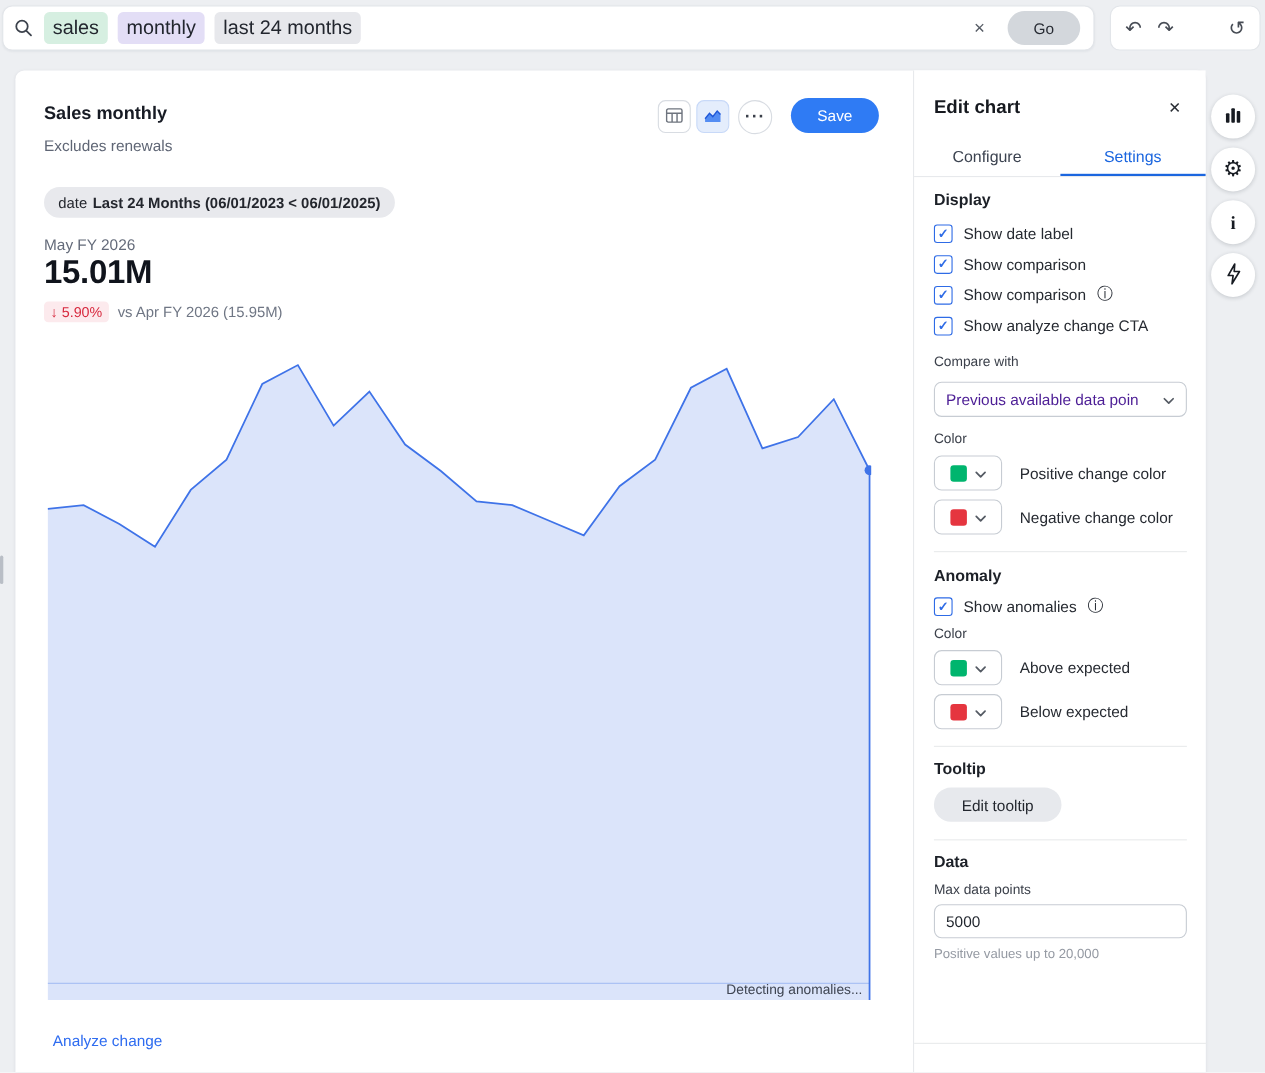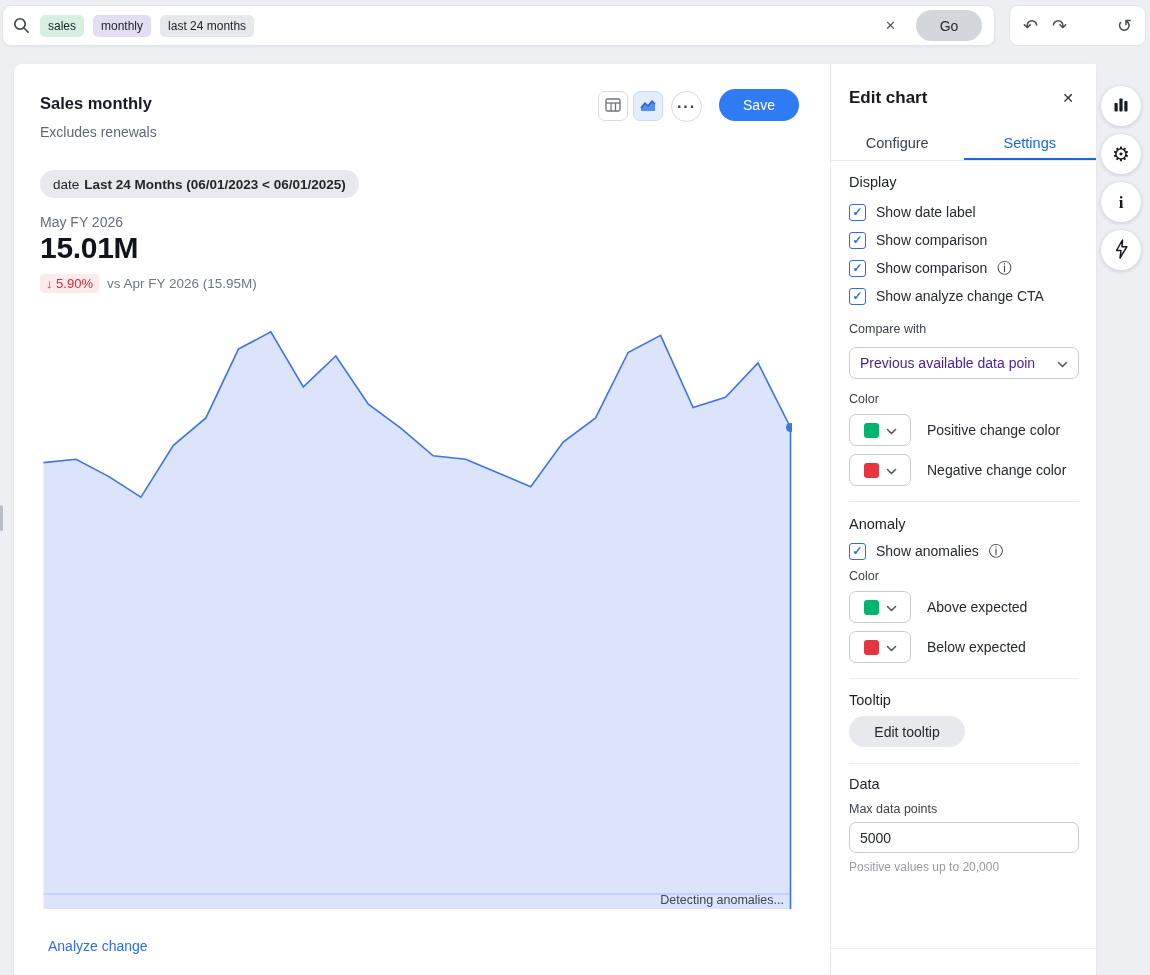--- a/index.html
+++ b/index.html
@@ -5,21 +5,21 @@
   * { box-sizing: border-box; margin: 0; padding: 0; }
   html,body { width:1150px; height:975px; }
   body { font-family:"Liberation Sans", sans-serif; background:#edeff2; overflow:hidden; }
   .page { position:relative; width:1150px; height:975px; background:#edeff2; overflow:hidden; }
 
   
   .searchbar { position:absolute; left:2px; top:5px; width:993px; height:41px; background:#fff;
     border:1px solid #e2e5e9; border-radius:9px; display:flex; align-items:center; padding:0 8px 0 10px;
     box-shadow:0 1px 2px rgba(20,30,50,.05); }
   .search-ic { display:flex; align-items:center; margin-right:10px; }
-  .token { font-size:12px; color:#22262e; padding:4px 8px; border-radius:5px; margin-right:9px; white-space:nowrap; cursor:pointer; }
+  .token { font-size:18px; color:#22262e; padding:4px 8px; border-radius:5px; margin-right:9px; white-space:nowrap; cursor:pointer; }
   .tk-green { background:#d6efe1; }
   .tk-purple { background:#e3def6; }
   .tk-gray { background:#e7e8ec; }
   .flex-sp { flex:1; }
   .clear-btn { background:none; border:none; font-size:13px; color:#555b64; cursor:pointer; padding:6px; }
   .go-btn { width:66px; height:31px; border-radius:17px; background:#d3d7dc; border:none; font-size:14px;
     color:#272b33; font-weight:500; margin-left:14px; margin-right:4px; cursor:pointer; }
   .histbar { position:absolute; left:1009px; top:5px; width:137px; height:41px; background:#fff;
     border:1px solid #e2e5e9; border-radius:9px; display:flex; align-items:center; justify-content:space-between; padding:0 13px; }
   .hist-btn { background:none; border:none; font-size:18px; line-height:1; color:#474c55; cursor:pointer; }
@@ -52,21 +52,21 @@
   .analyze-link { position:absolute; left:34px; top:858px; font-size:14px; color:#2e6cf0; cursor:pointer; text-decoration:none;margin-top:16px; }
 
   
   .edit-panel { position:absolute; left:816px; top:0; width:266px; height:911px; border-left:1px solid #e7e9ec; background:#fff; }
   .ep-title { position:absolute; left:18px; top:24px; font-size:17px; font-weight:700; color:#16191f; }
   .ep-close { position:absolute; right:14px; top:20px; width:28px; height:28px; border:none; background:none;
     font-size:14px; color:#2a2e35; cursor:pointer; border-radius:50%; }
   .ep-tabs { position:absolute; left:0; top:64px; width:100%; height:33px; display:flex; border-bottom:1px solid #e7e9ec; }
   .ep-tab { flex:1; text-align:center; font-size:14.5px; line-height:31px; color:#3c4350; cursor:pointer; }
   .ep-tab.active { color:#1b66df; border-bottom:2px solid #1b66df; }
-  .sec-title { position:absolute; left:18px; font-size:14.5px; font-weight:400; color:#1c2027; }
+  .sec-title { position:absolute; left:18px; font-size:14.5px; font-weight:700; color:#1c2027; }
   .cbrow { position:absolute; left:18px; height:24px; display:flex; align-items:center; gap:10px; cursor:pointer; }
   .checkbox { width:17px; height:17px; border:1.5px solid #2e6be6; border-radius:3px; background:#fff;
     color:#2e6be6; font-size:12px; font-weight:bold; display:flex; align-items:center; justify-content:center; flex:none; }
   .checkbox::after { content:"✓"; }
   .cb-label { font-size:14px; color:#262a31; white-space:nowrap; }
   .info-ic { font-size:14.5px; color:#2a2f37; line-height:1; }
   .small-label { position:absolute; left:18px; font-size:12.5px; color:#3c414b; }
   .select { position:absolute; left:18px; width:230px; height:32px; border:1px solid #c7ccd3; border-radius:7px;
     background:#fff; display:flex; align-items:center; justify-content:space-between; padding:0 10px;
     font-size:14px; color:#4c1d95; cursor:pointer; }

